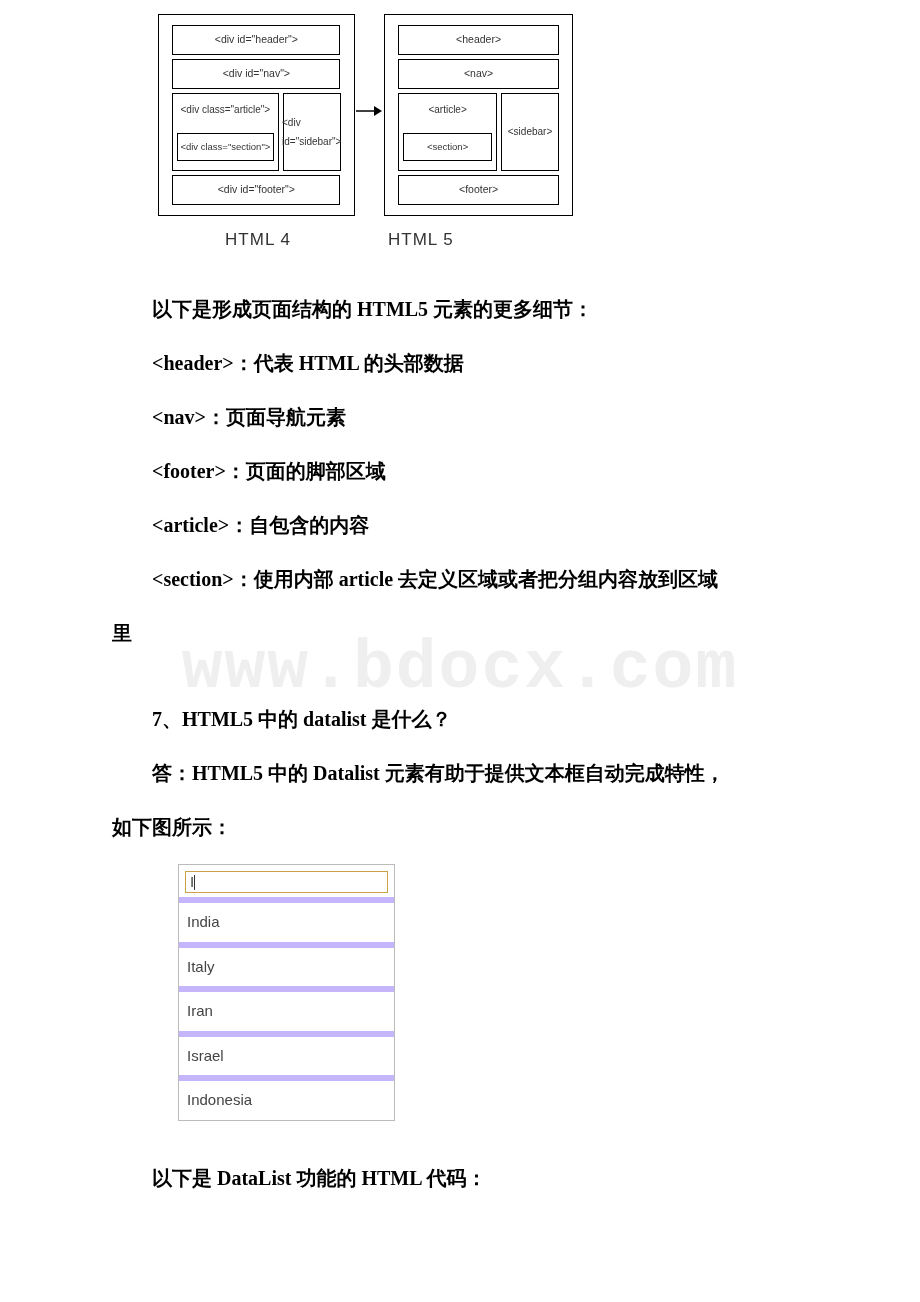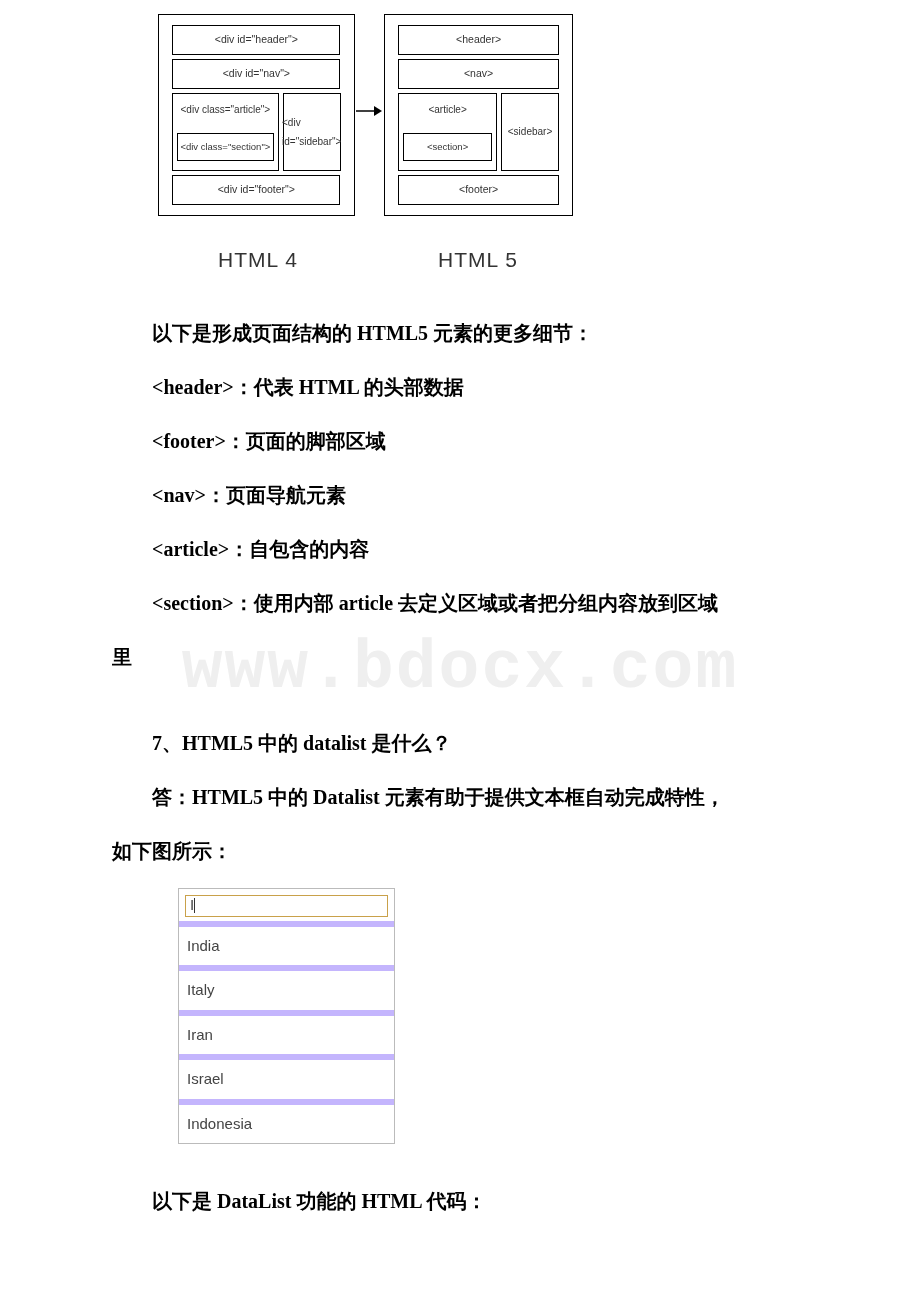--- a/index.html
+++ b/index.html
@@ -89,28 +89,28 @@
     align-items: center;
     justify-content: center;
     font-size: 10px;
     box-sizing: border-box;
   }
   .arrow { width: 30px; text-align: center; }
   .arrow svg { display: inline-block; }
   .caption-row {
     display: flex;
     font-family: Arial, sans-serif;
-    font-size: 21px;
+    font-size: 17px;
     letter-spacing: 1px;
     color: #333;
-    margin-top: 24px;
+    margin-top: 8px;
   }
   .caption-row .c1 { width: 200px; text-align: center; }
   .caption-row .spacer { width: 30px; }
-  .caption-row .c2 { width: 180px; text-align: center; }
+  .caption-row .c2 { width: 180px; text-align: left; }
 
   
   .datalist-fig {
     margin: 12px 0 0 178px;
     width: 215px;
     font-family: "Segoe UI", Arial, sans-serif;
     font-size: 16px;
     color: #444;
     border: 1px solid #bbb;
     background: #fff;
@@ -192,22 +192,22 @@
         <div class="c1">HTML 4</div>
         <div class="spacer"></div>
         <div class="c2">HTML 5</div>
       </div>
     </div>
 
     <div style="height:24px"></div>
 
     <p class="para">以下是形成页面结构的 HTML5 元素的更多细节：</p>
     <p class="para">&lt;header&gt;：代表 HTML 的头部数据</p>
+    <p class="para">&lt;nav&gt;：页面导航元素</p>
     <p class="para">&lt;footer&gt;：页面的脚部区域</p>
-    <p class="para">&lt;nav&gt;：页面导航元素</p>
     <p class="para">&lt;article&gt;：自包含的内容</p>
     <p class="para-hang">&lt;section&gt;：使用内部 article 去定义区域或者把分组内容放到区域</p>
     <p class="para-cont">里</p>
 
     <div style="height:28px"></div>
 
     <p class="para">7、HTML5 中的 datalist 是什么？</p>
     <p class="para-hang">答：HTML5 中的 Datalist 元素有助于提供文本框自动完成特性，</p>
     <p class="para-cont">如下图所示：</p>
 

